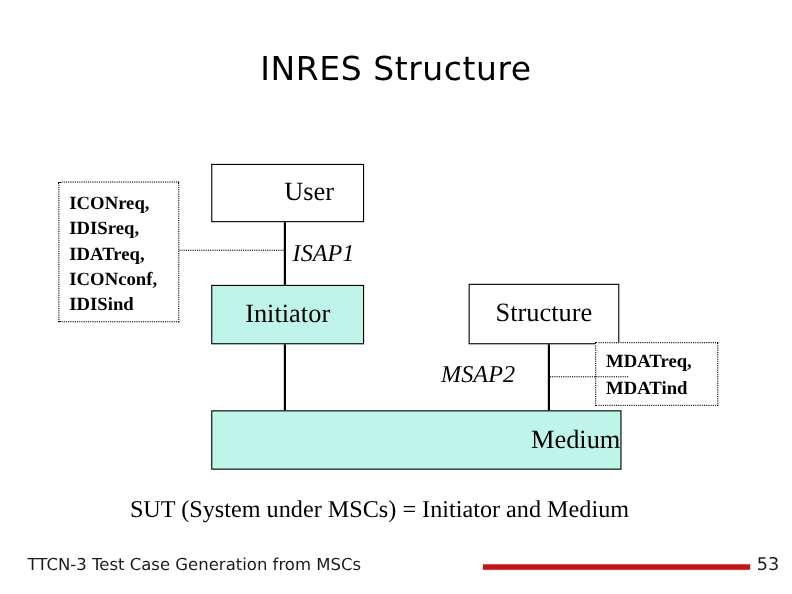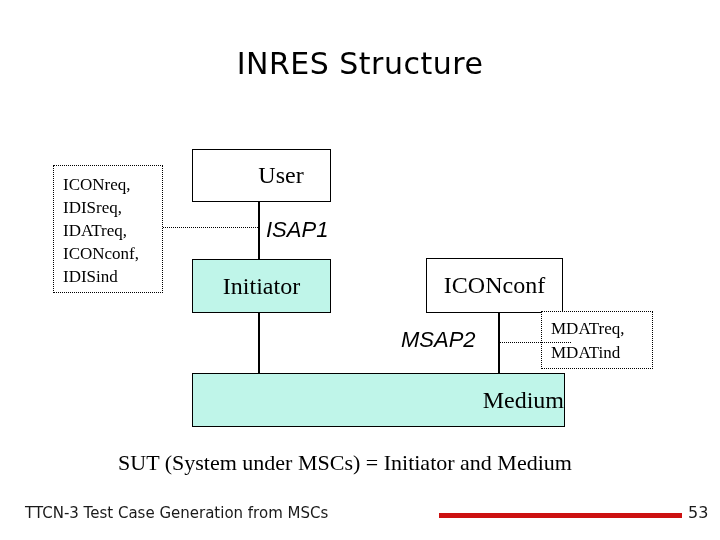--- a/index.html
+++ b/index.html
@@ -21,36 +21,36 @@
     font-family:"Liberation Serif",serif;font-size:24px;color:#000;
   }
   .node.fill{background:var(--box-fill,#bff5e9);}
   .box-user{left:192px;top:149px;width:139px;height:53px;padding-left:39px;}
   .box-initiator{left:192px;top:259px;width:139px;height:54px;}
   .box-responder{left:426px;top:258px;width:137px;height:55px;}
   .box-medium{left:192px;top:373px;width:373px;height:54px;justify-content:flex-end;}
   
   .dotted-box{
     box-sizing:border-box;border:1.5px dotted #000;background:#fff;
-    font-family:"Liberation Serif",serif;font-weight:normal;font-size:17px;
+    font-family:"Liberation Serif",serif;font-weight:bold;font-size:17px;
     color:#000;line-height:23px;padding:7px 0 0 9px;
   }
   .box-left-prims{left:53px;top:165px;width:110px;height:128px;}
   .box-right-prims{left:541px;top:311px;width:112px;height:58px;line-height:24px;padding-top:5px;}
   
   .vline{width:2px;background:#000;}
   .vline-user-initiator{left:258px;top:202px;height:57px;}
   .vline-initiator-medium{left:258px;top:313px;height:60px;}
   .vline-responder-medium{left:498px;top:313px;height:60px;}
   .dotline{height:0;border-top:1.5px dotted #000;}
   .dotline-left{left:163px;top:227px;width:95px;}
   .dotline-right{left:500px;top:342px;width:71px;}
   
   .sap-label{
-    font-family:Liberation Sans, sans-serif;font-style:italic;font-size:22px;color:#000;
+    font-family:Liberation Serif, serif;font-style:italic;font-size:22px;color:#000;
   }
   .label-isap1{left:266px;top:217px;}
   .label-msap2{left:401px;top:327px;}
   
   .sut-note{
     top:450px;left:0;width:690px;text-align:center;
     font-family:"Liberation Serif",serif;font-size:22px;color:#000;
   }
   
   .footer-text{
@@ -76,21 +76,21 @@
   <div>IDISind</div>
 </div>
 
 <div class="abs node box-user">
   <span>User</span>
 </div>
 <div class="abs node fill box-initiator">
   <span>Initiator</span>
 </div>
 <div class="abs node box-responder">
-  <span>ICONconf</span>
+  <span>Structure</span>
 </div>
 <div class="abs node fill box-medium">
   <span>Medium</span>
 </div>
 
 <div class="abs dotted-box box-right-prims">
   <div>MDATreq,</div>
   <div>MDATind</div>
 </div>
 

